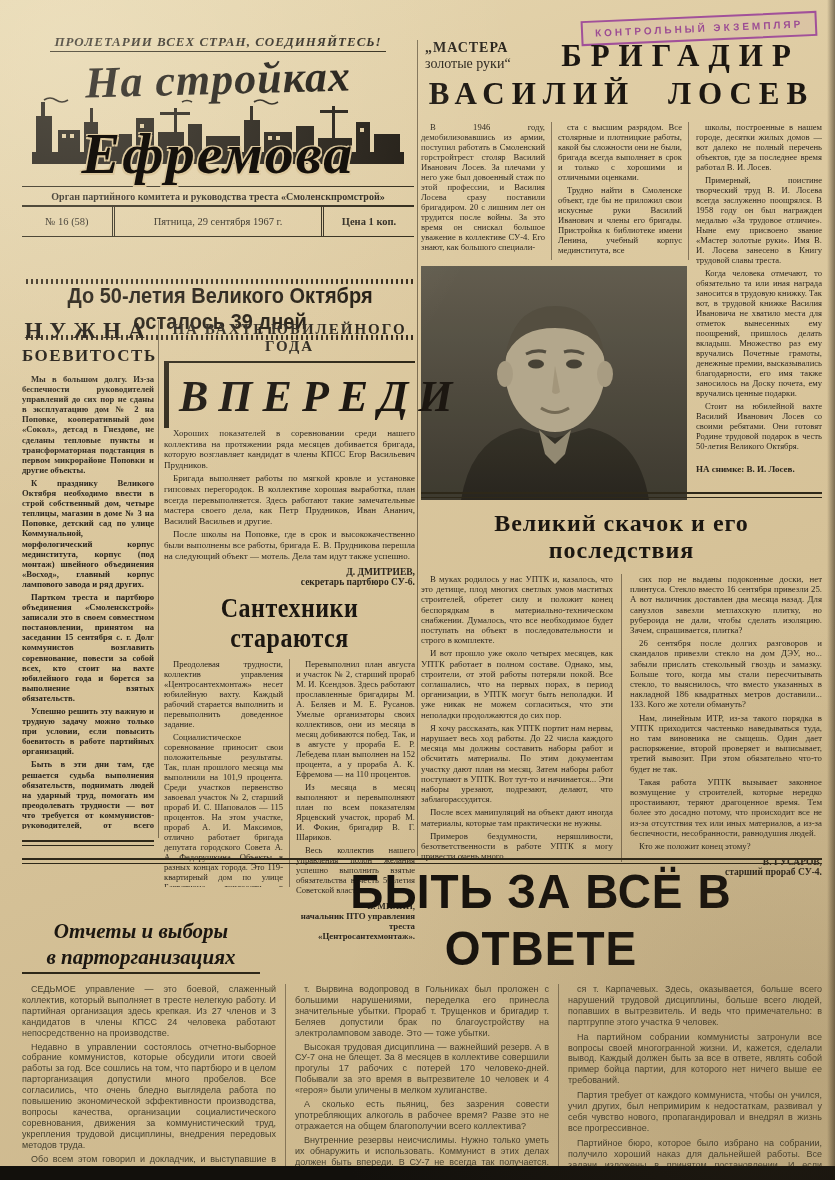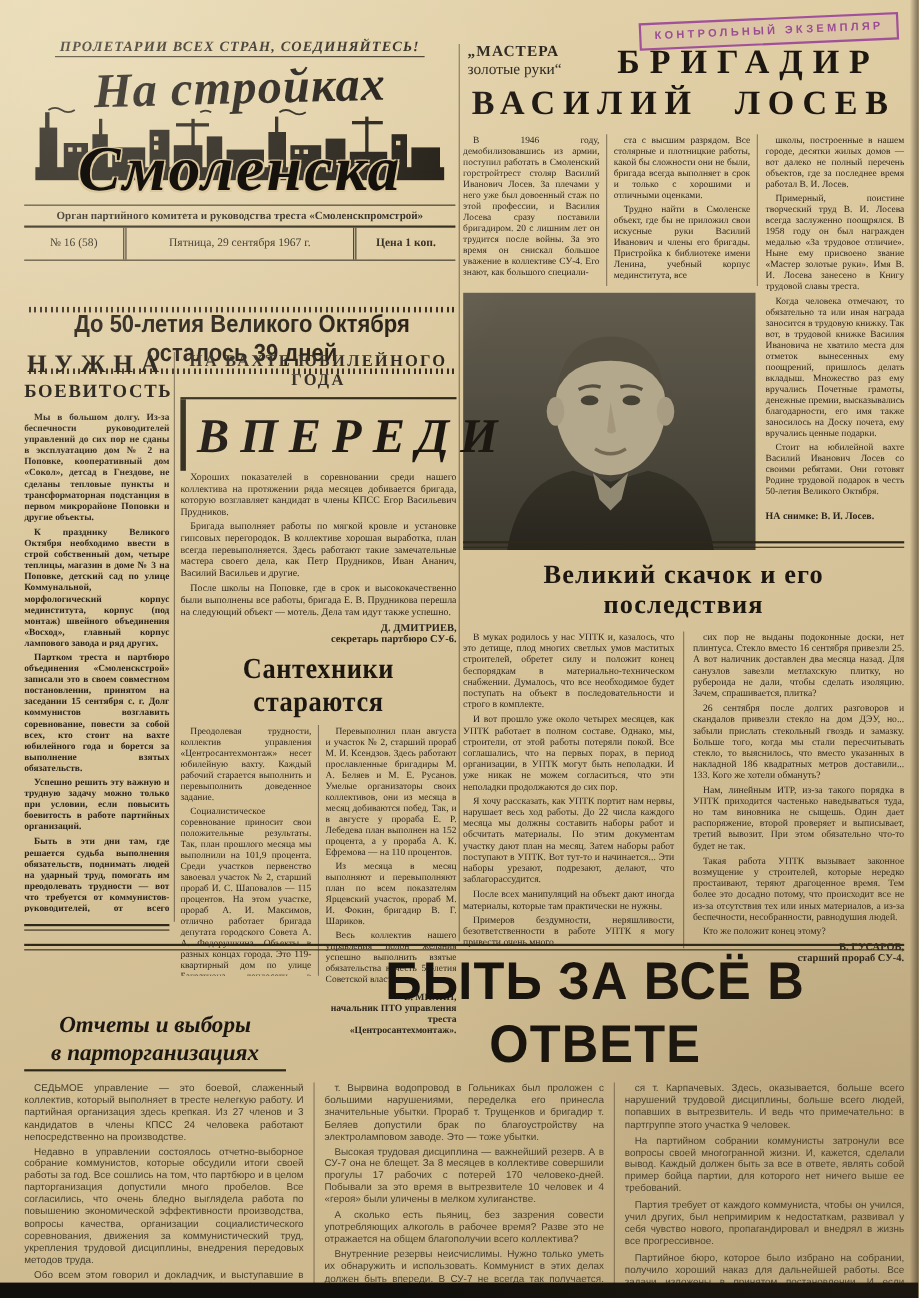--- a/index.html
+++ b/index.html
@@ -170,21 +170,21 @@
       <g fill="#dcc89e">
         <rect x="30" y="40" width="4" height="4"></rect>
           <rect x="38" y="40" width="4" height="4"></rect>
         <rect x="108" y="30" width="4" height="4"></rect>
           <rect x="108" y="38" width="4" height="4"></rect>
         <rect x="236" y="42" width="4" height="4"></rect>
           <rect x="244" y="42" width="4" height="4"></rect>
         <rect x="328" y="34" width="4" height="4"></rect>
       </g>
     </svg>
-    <div class="logo-main">Смоленска</div>
+    <div class="logo-main">Ефремова</div>
     <div class="org-line">Орган партийного комитета и руководства треста «Смоленскпромстрой»</div>
     <div class="issue-bar">
       <div class="cell cell-issue">№ 16 (58)</div>
       <div class="cell cell-date">Пятница, 29 сентября 1967 г.</div>
       <div class="cell cell-price">Цена 1 коп.</div>
     </div>
   </div>
 
   <div class="banner">
     <div class="hatch"></div>

